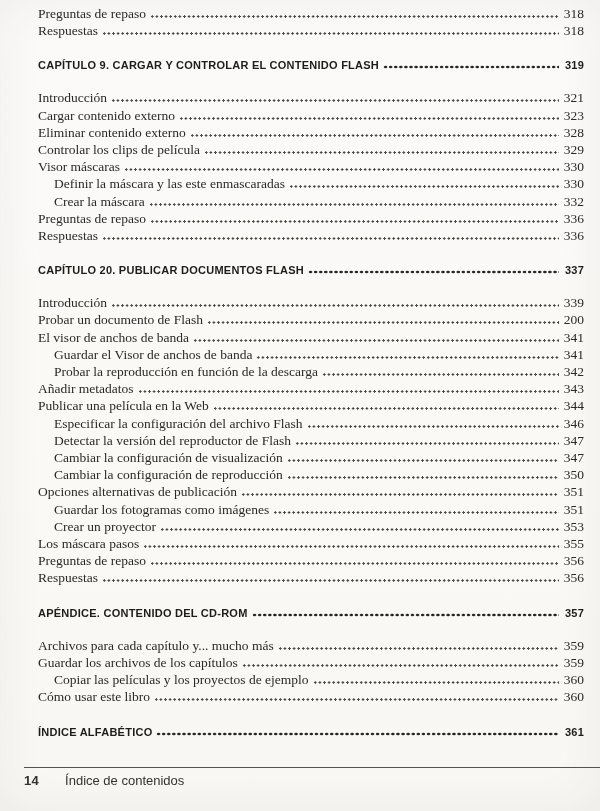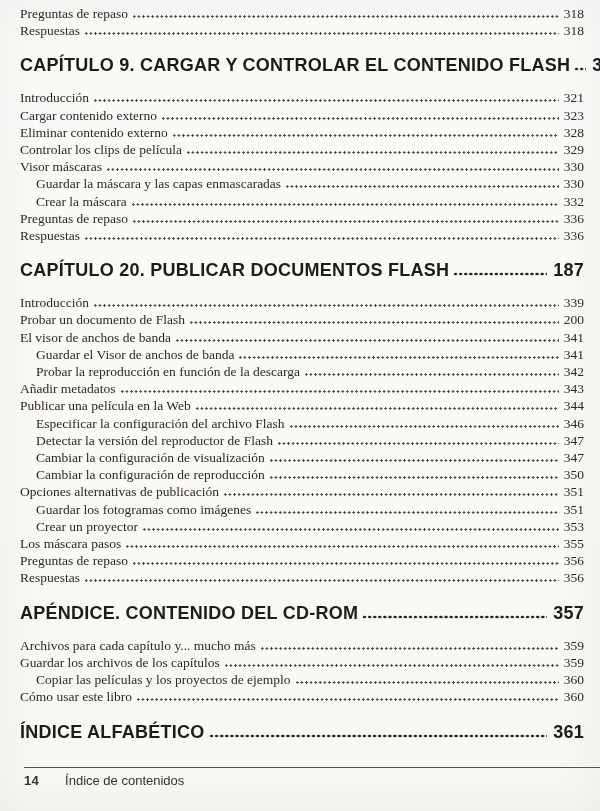--- a/index.html
+++ b/index.html
@@ -13,21 +13,21 @@
     width: 600px;
     height: 811px;
     background: linear-gradient(180deg, #fbfaf8 0%, #faf9f6 60%, #f8f7f4 100%);
     box-shadow: inset 0 0 46px rgba(60,55,45,0.06);
     color: #2b2927;
     overflow: hidden;
   }
   .toc {
     position: absolute;
     top: 5px;
-    left: 20px;
+    left: 38px;
     right: 16px;
   }
   .toc-row {
     display: flex;
     align-items: baseline;
     line-height: 17.2px;
     font-size: 13.5px;
     color: #2b2927;
   }
   .toc-row.indent-1 { padding-left: 16px; }
@@ -39,21 +39,21 @@
     background-image: radial-gradient(circle, #4a4845 1.02px, rgba(0,0,0,0) 1.35px);
     background-size: 4.6px 3px;
     background-repeat: repeat-x;
     background-position: left bottom;
     min-width: 12px;
   }
   .toc-page { white-space: nowrap; }
   .toc-heading {
     font-family: "Liberation Sans", sans-serif;
     font-weight: 700;
-    font-size: 18px;
+    font-size: 11px;
     letter-spacing: 0.25px;
     color: #1d1c1a;
     margin: 16px 0 14px;
     line-height: 20px;
   }
   .toc-heading .leader {
     height: 4px;
     margin: 0 6px 1px 4px;
     background-image: radial-gradient(circle, #211f1d 1.3px, rgba(0,0,0,0) 1.62px);
     background-size: 5.1px 4px;
@@ -116,21 +116,21 @@
           <span class="toc-title">Controlar los clips de película</span>
           <span class="leader"></span>
           <span class="toc-page">329</span>
         </div>
         <div class="toc-row indent-0">
           <span class="toc-title">Visor máscaras</span>
           <span class="leader"></span>
           <span class="toc-page">330</span>
         </div>
         <div class="toc-row indent-1">
-          <span class="toc-title">Guardar la máscara y las capas enmascaradas</span>
+          <span class="toc-title">Definir la máscara y las este enmascaradas</span>
           <span class="leader"></span>
           <span class="toc-page">330</span>
         </div>
         <div class="toc-row indent-1">
           <span class="toc-title">Crear la máscara</span>
           <span class="leader"></span>
           <span class="toc-page">332</span>
         </div>
         <div class="toc-row indent-0">
           <span class="toc-title">Preguntas de repaso</span>
@@ -140,21 +140,21 @@
         <div class="toc-row indent-0">
           <span class="toc-title">Respuestas</span>
           <span class="leader"></span>
           <span class="toc-page">336</span>
         </div>
       </section>
       <section class="toc-section">
         <div class="toc-row toc-heading">
           <span class="toc-title">CAPÍTULO 20. PUBLICAR DOCUMENTOS FLASH</span>
           <span class="leader"></span>
-          <span class="toc-page">187</span>
+          <span class="toc-page">337</span>
         </div>
         <div class="toc-row indent-0">
           <span class="toc-title">Introducción</span>
           <span class="leader"></span>
           <span class="toc-page">339</span>
         </div>
         <div class="toc-row indent-0">
           <span class="toc-title">Probar un documento de Flash</span>
           <span class="leader"></span>
           <span class="toc-page">200</span>

